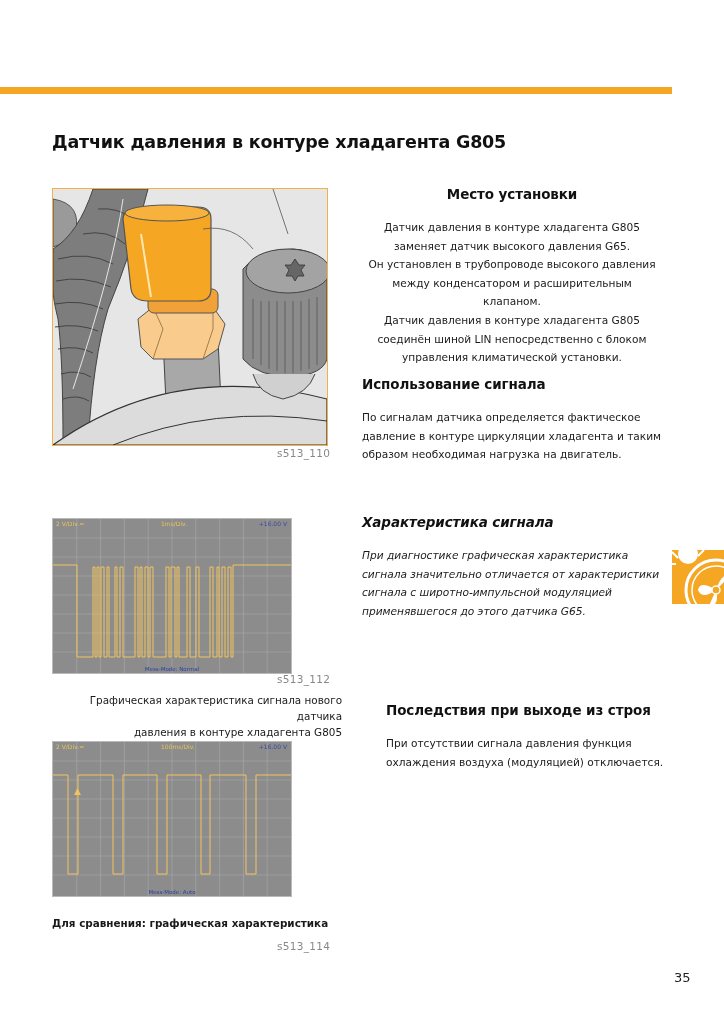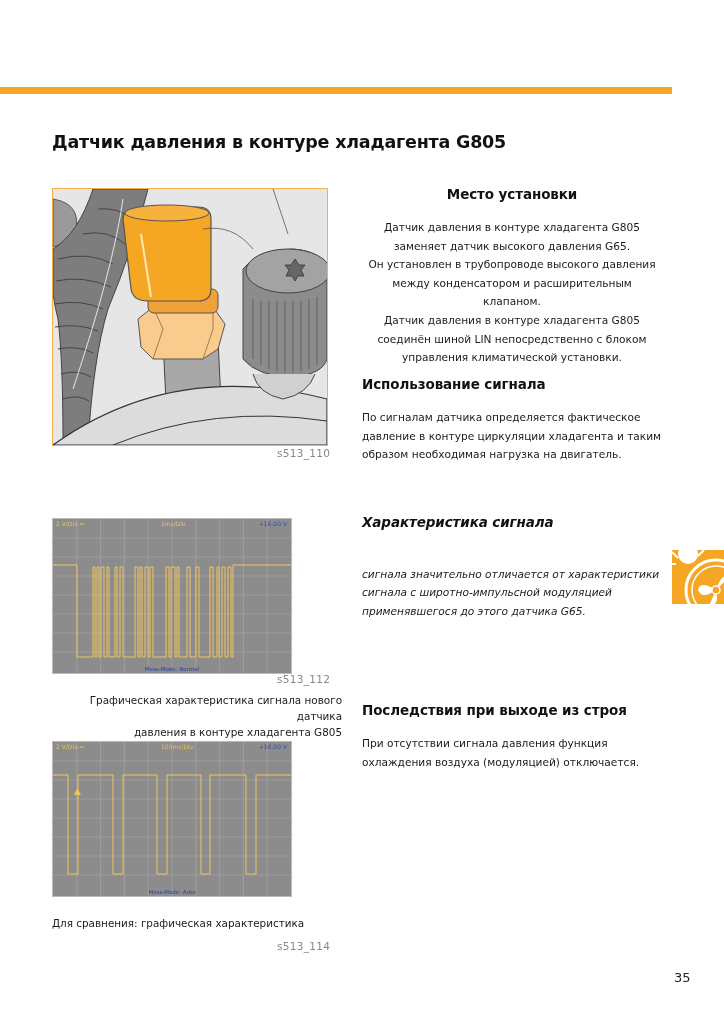--- a/index.html
+++ b/index.html
@@ -98,28 +98,28 @@
   <p>
     <span>По сигналам датчика определяется фактическое</span><br>
     <span>давление в контуре циркуляции хладагента и таким</span><br>
     <span>образом необходимая нагрузка на двигатель.</span>
   </p>
 </div>
 
 <div class="section" style="top:514px;font-style:italic;">
   <h2>Характеристика сигнала</h2>
   <p>
-    <br>
+    <span>При диагностике графическая характеристика</span><br>
     <span>сигнала значительно отличается от характеристики</span><br>
     <span>сигнала с широтно-импульсной модуляцией</span><br>
     <span>применявшегося до этого датчика G65.</span>
   </p>
 </div>
 
-<div class="section" style="top:702px;">
+<div class="section" style="top:702px;margin-left:24px;">
   <h2>Последствия при выходе из строя</h2>
   <p>
     <span>При отсутствии сигнала давления функция</span><br>
     <span>охлаждения воздуха (модуляцией) отключается.</span>
   </p>
 </div>
 
 <div class="scope" style="top:518px;">
   <svg width="238" height="154" style="position:absolute;left:0;top:0;">
     <g stroke="#a9a9a9" stroke-width="0.6">
@@ -175,21 +175,21 @@
     </g>
     <polyline fill="none" stroke="#f2c45a" stroke-width="1" points="0,33 15,33 15,132 25,132 25,33 60,33 60,132 70,132 70,33 104,33 104,132 114,132 114,33 148,33 148,132 157,132 157,33 193,33 193,132 203,132 203,33 238,33"></polyline>
     <text x="21" y="52" font-size="9" fill="#f2c45a" font-family="DejaVu Sans, sans-serif">▲</text>
   </svg>
   <div class="hdr" style="left:3px;">2 V/Div.=</div>
   <div class="hdr" style="left:108px;">100ms/Div.</div>
   <div class="hdr r">+16.00 V</div>
   <div class="ftr">Mess-Mode: Auto</div>
 </div>
 <div class="fig-code" style="left:277px; top:940px;">s513_114</div>
-<div class="caption" style="top:915px;">
+<div class="caption" style="top:915px;font-weight:bold;">
   <span>Для сравнения: графическая характеристика</span><br>
 </div>
 
 <div class="side-icon">
   <svg width="52" height="54" viewBox="0 0 52 54">
     <rect width="52" height="54" fill="#f5a623"></rect>
     <circle cx="16" cy="4" r="10" fill="#fff"></circle>
     <path d="M6 8 L0 2 M4 14 L0 14 M26 6 L32 0" stroke="#fff" stroke-width="2"></path>
     <circle cx="44" cy="40" r="30" fill="none" stroke="#fff" stroke-width="3"></circle>
     <circle cx="44" cy="40" r="24" fill="none" stroke="#fff" stroke-width="1.5"></circle>

